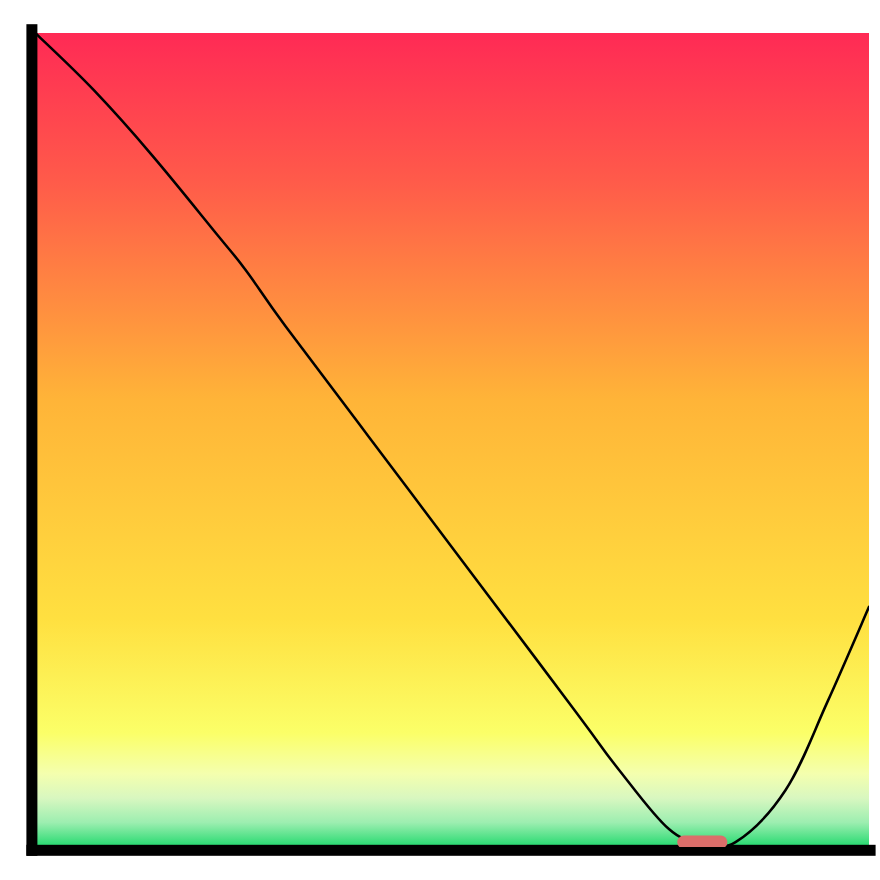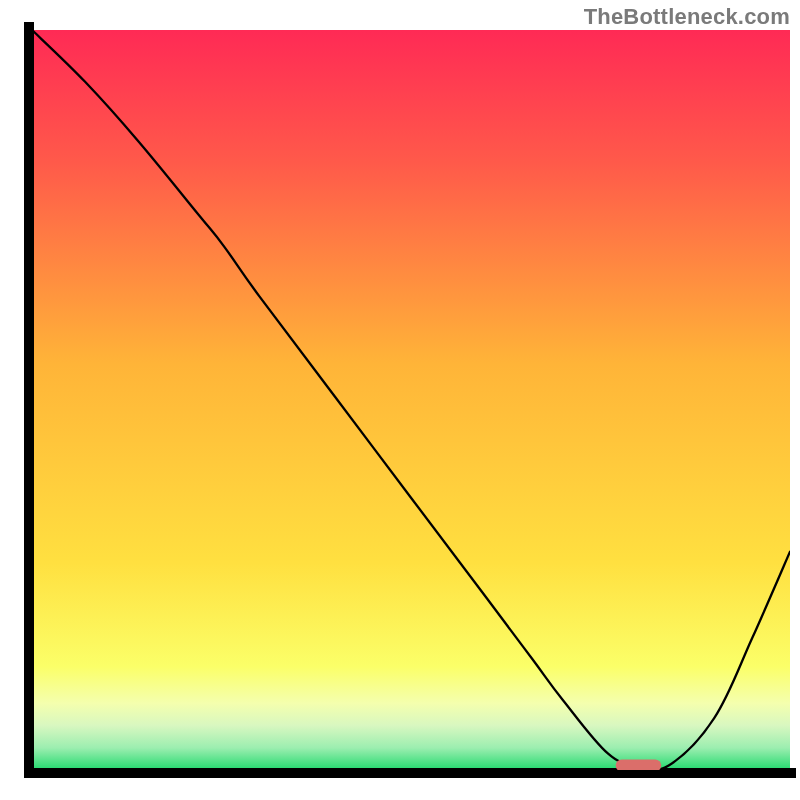--- a/index.html
+++ b/index.html
@@ -44,21 +44,20 @@
   .marker {
     fill: #db6e6a;
     stroke: none;
   }
 </style>
 </head>
 <body>
 
 <div class="chart-wrap">
 
-  <div class="watermark">TheBottleneck.com</div>
 
   <svg class="chart" viewBox="0 0 800 800">
     <defs>
       <linearGradient id="bg-grad" x1="0" y1="0" x2="0" y2="1">
         <stop offset="0%" stop-color="#ff2a55"></stop>
         <stop offset="18%" stop-color="#ff5a4a"></stop>
         <stop offset="45%" stop-color="#ffb438"></stop>
         <stop offset="72%" stop-color="#ffe040"></stop>
         <stop offset="86%" stop-color="#fbff68"></stop>
         <stop offset="91%" stop-color="#f4ffae"></stop>

